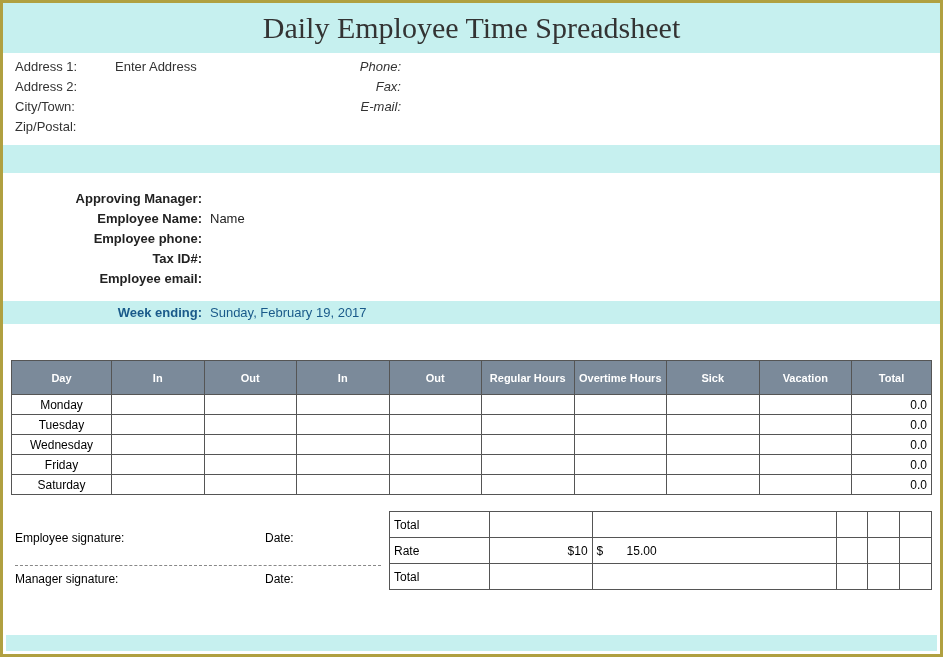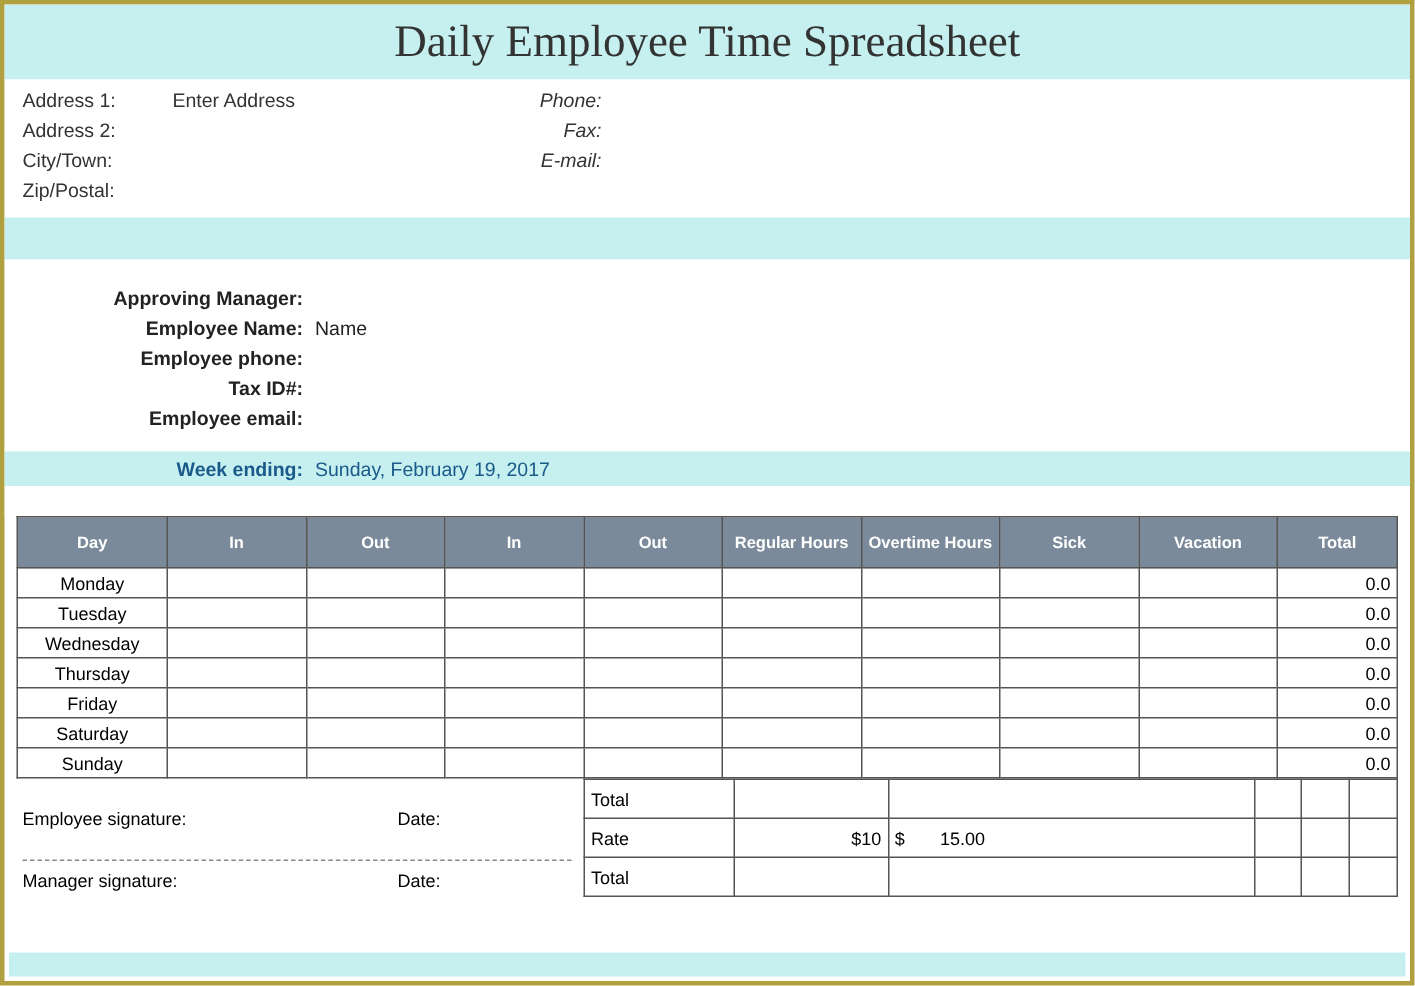--- a/index.html
+++ b/index.html
@@ -57,21 +57,21 @@
     display: flex;
     font-size: 13px;
   }
   .week-label { width: 195px; text-align: right; padding-right: 8px; font-weight: bold; color: #1a5a8a; }
   .week-value { color: #1a5a8a; }
 
   .gap2 { height: 20px; background: #fff; }
 
   .hours-table {
     width: calc(100% - 16px);
-    margin: 0 8px;
+    margin: 16px 8px;
     border-collapse: collapse;
     table-layout: fixed;
   }
   .hours-table th {
     background: #7b8a9a;
     color: #fff;
     font-size: 11px;
     font-weight: bold;
     padding: 6px 2px;
     border: 1px solid #555;
@@ -249,57 +249,33 @@
         <td></td>
         <td></td>
         <td></td>
         <td></td>
         <td></td>
         <td></td>
         <td></td>
         <td class="total">0.0</td>
       </tr>
       <tr>
-        <td class="day">Thursday</td>
-        <td></td>
-        <td></td>
-        <td></td>
-        <td></td>
-        <td></td>
-        <td></td>
-        <td></td>
-        <td></td>
-        <td class="total">0.0</td>
-      </tr>
-      <tr>
         <td class="day">Friday</td>
         <td></td>
         <td></td>
         <td></td>
         <td></td>
         <td></td>
         <td></td>
         <td></td>
         <td></td>
         <td class="total">0.0</td>
       </tr>
       <tr>
         <td class="day">Saturday</td>
-        <td></td>
-        <td></td>
-        <td></td>
-        <td></td>
-        <td></td>
-        <td></td>
-        <td></td>
-        <td></td>
-        <td class="total">0.0</td>
-      </tr>
-      <tr>
-        <td class="day">Sunday</td>
         <td></td>
         <td></td>
         <td></td>
         <td></td>
         <td></td>
         <td></td>
         <td></td>
         <td></td>
         <td class="total">0.0</td>
       </tr>

